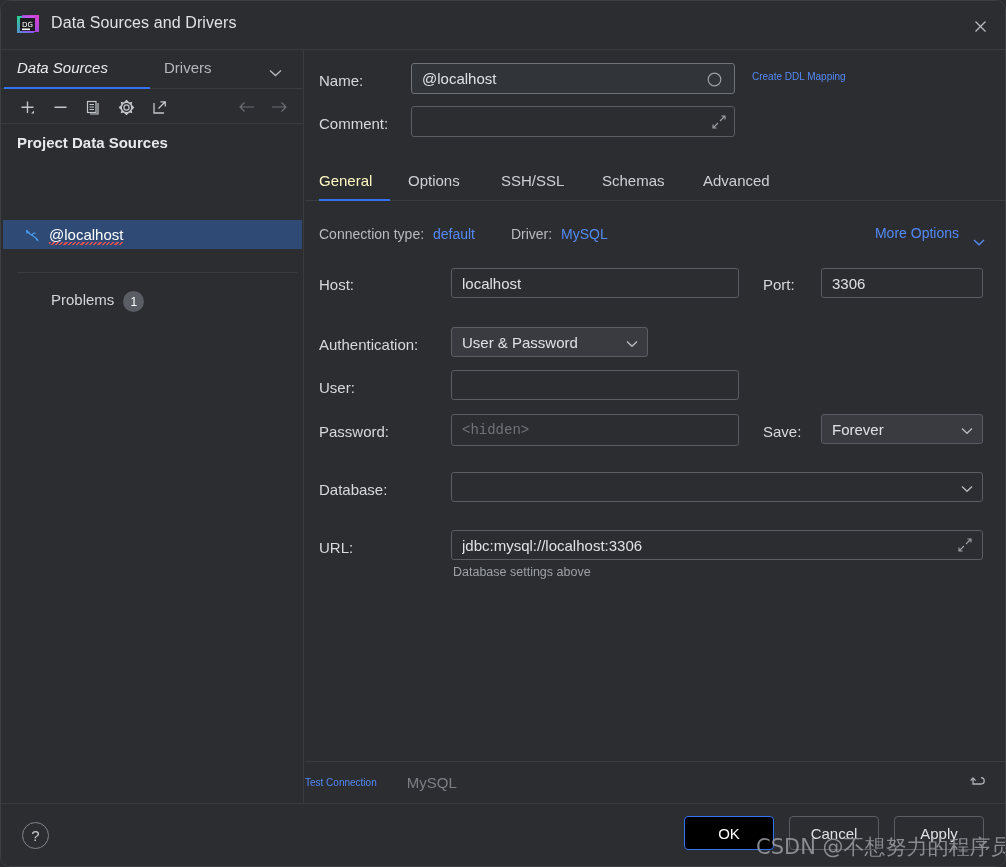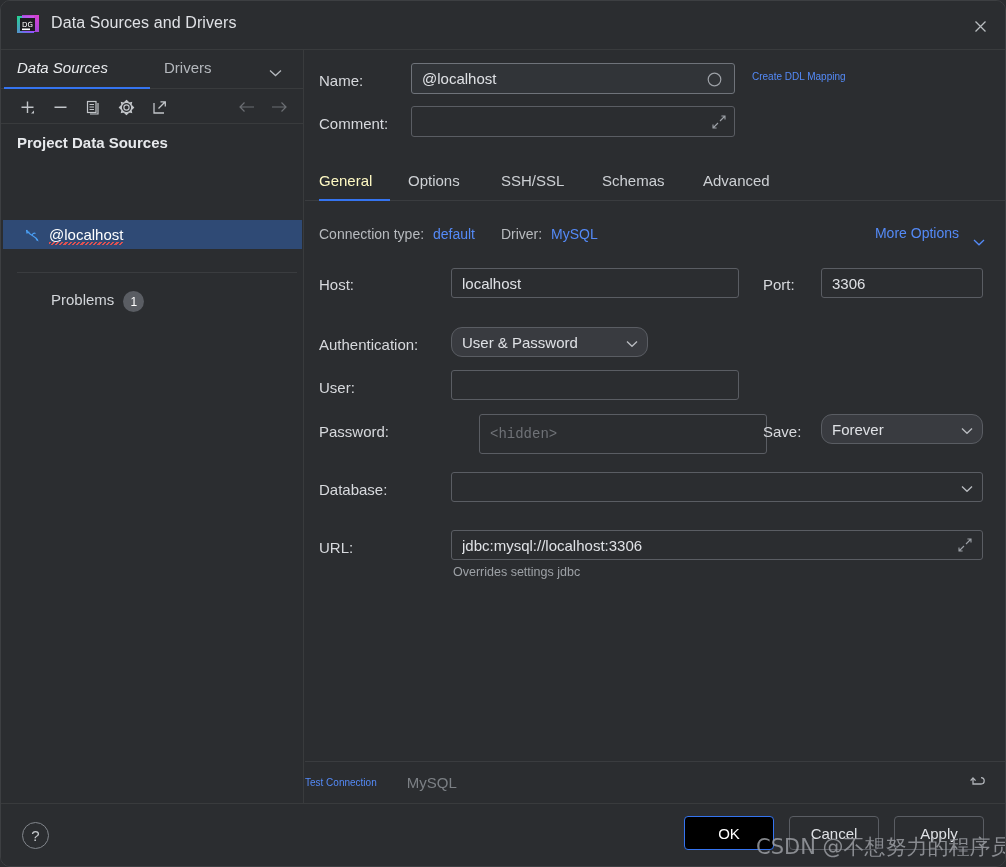--- a/index.html
+++ b/index.html
@@ -159,21 +159,21 @@
   }
 
   .meta-row { position: absolute; left: 14px; top: 176px; font-size: 14px; }
   .meta-label { color: #b8bbbf; }
   .meta-value { color: #548af7; cursor: pointer; }
 
   .select {
     position: absolute;
     background: #393b40;
     border: 1px solid #5a5d63;
-    border-radius: 11px;
+    border-radius: 3px;
     color: #dfe1e5;
     font-size: 15px;
     display: flex; align-items: center;
     padding: 0 10px;
     cursor: pointer;
   }
   .select .chev { position: absolute; right: 9px; top: 50%; transform: translateY(-50%); }
   .combo {
     position: absolute;
     background: #2b2d30;
@@ -382,21 +382,21 @@
       <span class="tab-underline" style="left:14px; width:71px;"></span>
       <span class="tab" style="left:103px;">Options</span>
       <span class="tab" style="left:196px;">SSH/SSL</span>
       <span class="tab" style="left:297px;">Schemas</span>
       <span class="tab" style="left:398px;">Advanced</span>
     </div>
 
     <div class="meta-row">
       <span class="meta-label">Connection type:</span>
       <span class="meta-value" style="margin-left:5px;">default</span>
-      <span class="meta-label" style="margin-left:22px;">Driver:</span>
+      <span class="meta-label" style="margin-left:32px;">Driver:</span>
       <span class="meta-value" style="margin-left:5px;">MySQL</span>
     </div>
     <span class="link" style="position:absolute; right:48px; top:175px; font-size:14px;">More Options</span>
     <span style="position:absolute; right:22px; top:182px;">
       <svg width="12" height="7" viewBox="0 0 12 7" fill="none" stroke="#548af7" stroke-width="1.3">
         <path d="M1 1 L6 5.8 L11 1"></path>
       </svg>
     </span>
 
     <span class="form-label" style="left:14px; top:226px;">Host:</span>
@@ -411,21 +411,21 @@
         <svg width="12" height="7" viewBox="0 0 12 7" fill="none" stroke="#b9bcc0" stroke-width="1.3">
           <path d="M1 1 L6 5.8 L11 1"></path>
         </svg>
       </span>
     </div>
 
     <span class="form-label" style="left:14px; top:329px;">User:</span>
     <input class="field" style="left: 146px; top: 320px; width: 288px; height: 30px;" value="">
 
     <span class="form-label" style="left:14px; top:373px;">Password:</span>
-    <input class="field mono" type="text" style="left: 146px; top: 364px; width: 288px; height: 40px; margin-left: 28px;" placeholder="&lt;hidden&gt;">
+    <input class="field mono" type="text" style="left: 146px; top: 364px; width: 288px; height: 32px;" placeholder="&lt;hidden&gt;">
     <span class="form-label" style="left:458px; top:373px;">Save:</span>
     <div class="select" style="left:516px; top:364px; width:162px; height:30px;">
       <span>Forever</span>
       <span class="chev">
         <svg width="12" height="7" viewBox="0 0 12 7" fill="none" stroke="#b9bcc0" stroke-width="1.3">
           <path d="M1 1 L6 5.8 L11 1"></path>
         </svg>
       </span>
     </div>
 
@@ -440,21 +440,21 @@
     </div>
 
     <span class="form-label" style="left:14px; top:489px;">URL:</span>
     <input class="field" style="left: 146px; top: 480px; width: 532px; height: 30px;" value="jdbc:mysql://localhost:3306">
     <span class="field-icon" style="left:652px; top:487px; width:16px; height:16px;">
       <svg width="14" height="14" viewBox="0 0 14 14" fill="none" stroke="#9ca0a6" stroke-width="1.1">
         <path d="M8 6 L13 1 M9.4 1 H13 V4.6"></path>
         <path d="M6 8 L1 13 M4.6 13 H1 V9.4"></path>
       </svg>
     </span>
-    <span class="hint" style="left:148px; top:515px;">Overrides settings jdbc</span>
+    <span class="hint" style="left:148px; top:515px;">Database settings above</span>
 
 
     <div class="test-bar">
       <span class="link test-link">Test Connection</span>
       <span class="driver-name">MySQL</span>
       <span class="revert-icon">
         <svg width="19" height="19" viewBox="0 0 19 19" fill="none" stroke-width="1.3">
           <path d="M4 5 L4 11 H12 A3.2 3.2 0 0 0 12 4.6"></path>
           <path d="M1.6 7.6 L4 5 L6.6 7.6"></path>
         </svg>

